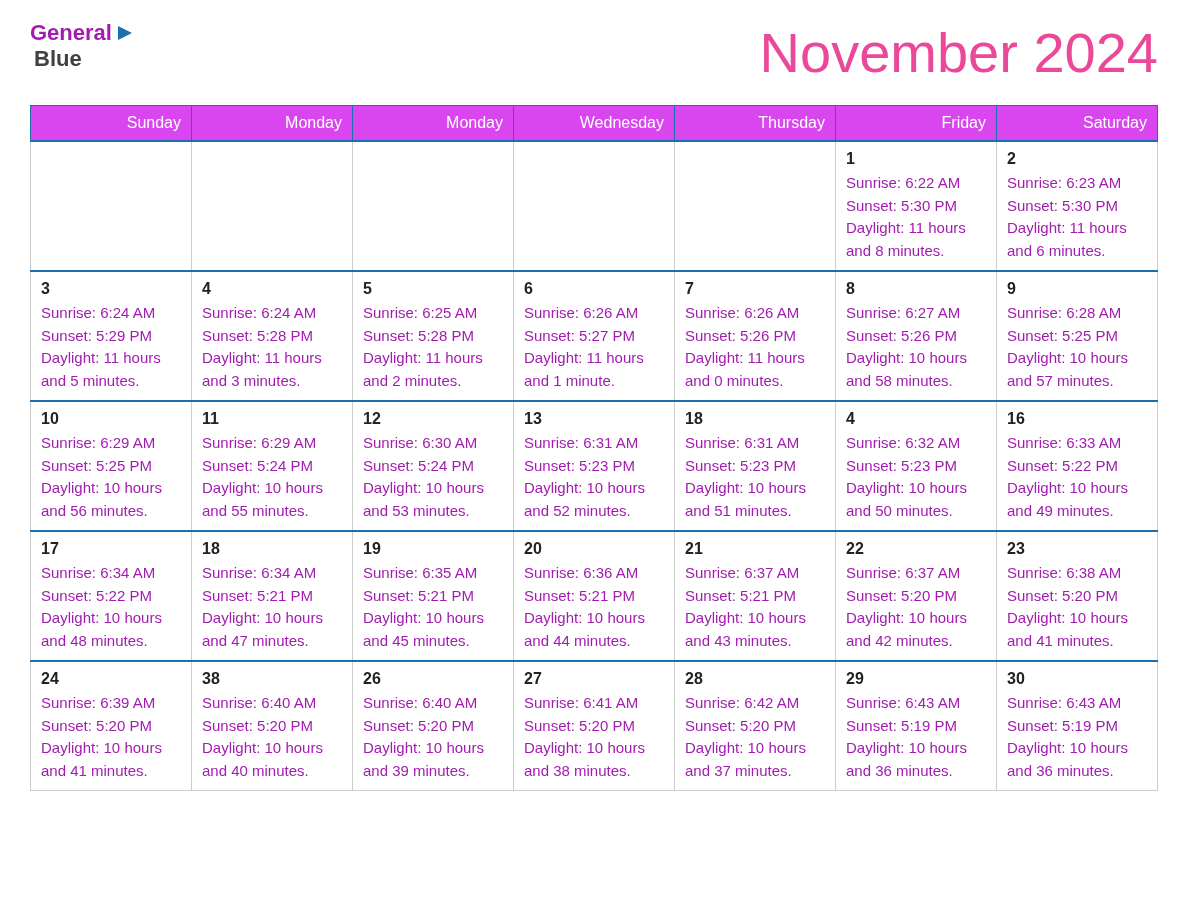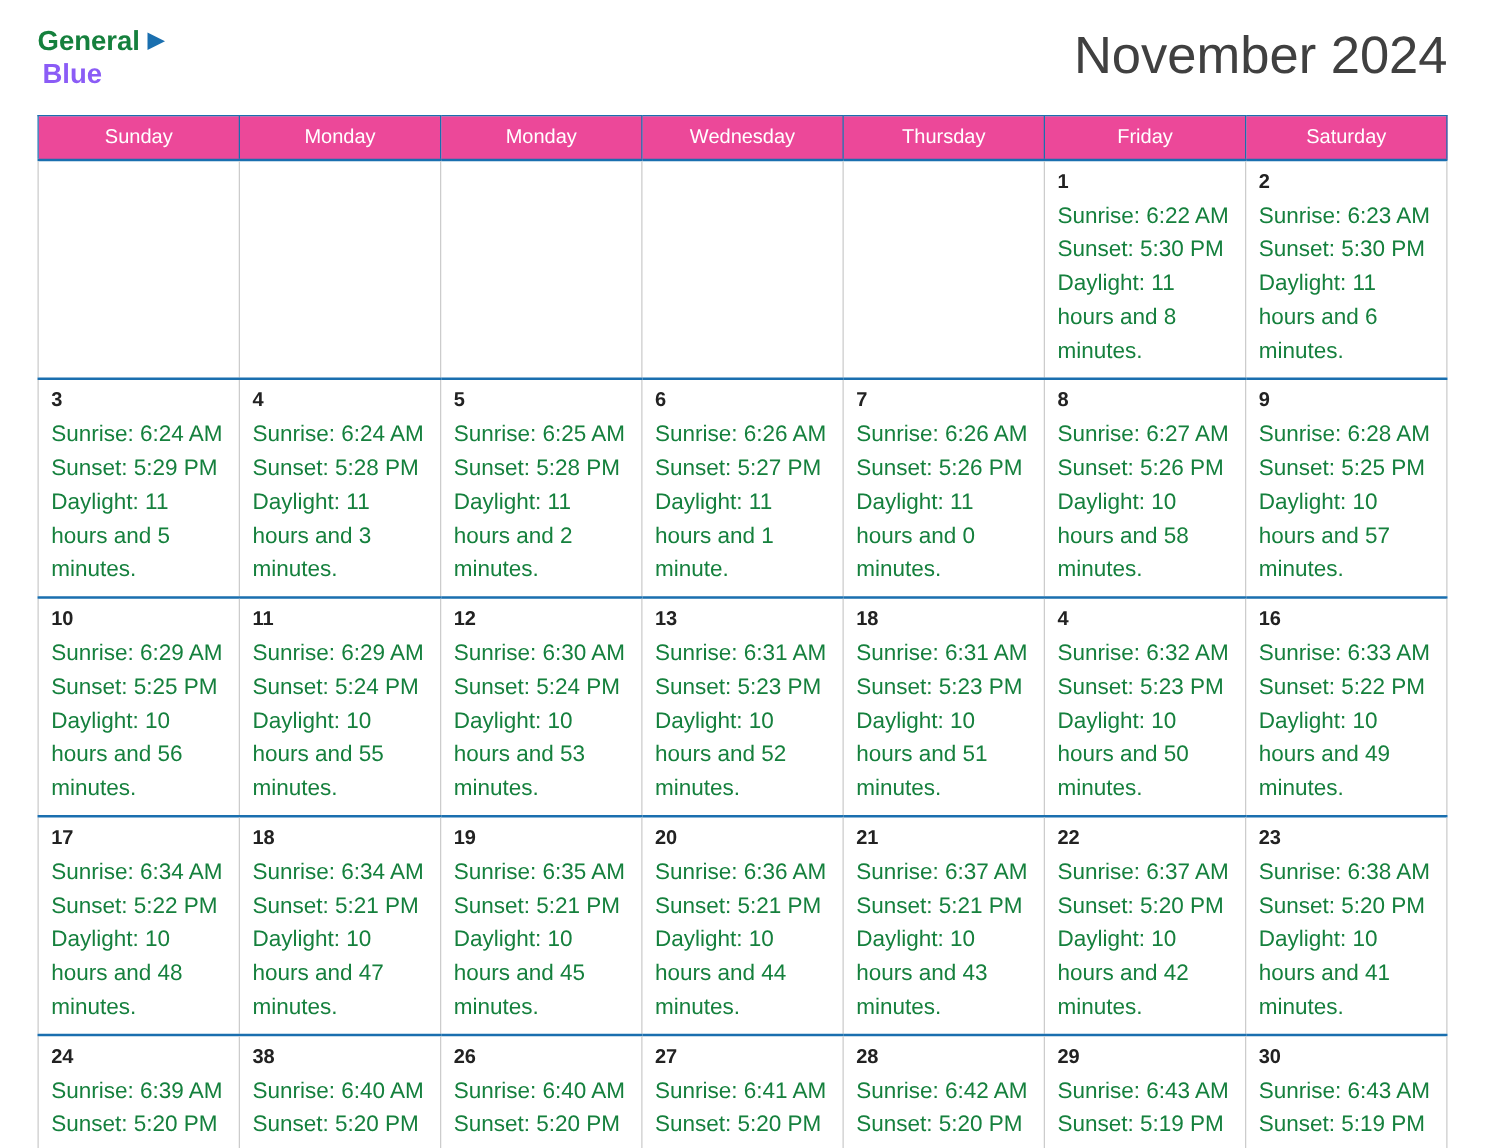--- a/index.html
+++ b/index.html
@@ -11,82 +11,82 @@
     }
     .header {
       display: flex;
       justify-content: space-between;
       align-items: flex-start;
       margin-bottom: 20px;
     }
     .logo-text-general {
       font-size: 22px;
       font-weight: bold;
-      color: #15803d;
+      color: #a21caf;
     }
     .logo-wrapper {
       display: flex;
       flex-direction: column;
     }
     .logo-line1 {
       display: flex;
       align-items: center;
     }
     .logo-line2 {
       font-size: 22px;
       font-weight: bold;
-      color: #8b5cf6;
+      color: #404040;
       margin-left: 4px;
     }
     .title-section {
       text-align: right;
     }
     .month-title {
-      font-size: 42px;
+      font-size: 56px;
       font-weight: normal;
-      color: #404040;
+      color: #ec4899;
     }
     .location-title {
       font-size: 20px;
       font-weight: bold;
       color: #555;
     }
     .calendar-table {
       width: 100%;
       border-collapse: collapse;
       table-layout: fixed;
     }
     .calendar-table th {
-      background-color: #ec4899;
+      background-color: #d946ef;
       color: #fff;
       padding: 8px 10px;
       font-size: 16px;
       font-weight: normal;
-      text-align: center;
+      text-align: right;
       border: 1px solid #1a6faf;
     }
     .calendar-table td {
       vertical-align: top;
       padding: 8px 10px;
       border: 1px solid #ccc;
       border-top: 2px solid #1a6faf;
       font-size: 13px;
       height: 110px;
       background: #fff;
     }
     .day-number {
       font-size: 16px;
       font-weight: bold;
       color: #222;
       display: block;
       margin-bottom: 4px;
     }
     .day-info {
-      font-size: 18px;
-      color: #15803d;
+      font-size: 15px;
+      color: #a21caf;
       line-height: 1.5;
     }
     .empty-cell {
       background: #f9f9f9;
     }
   </style>
 </head>
 <body>
 
 <div class="header">

